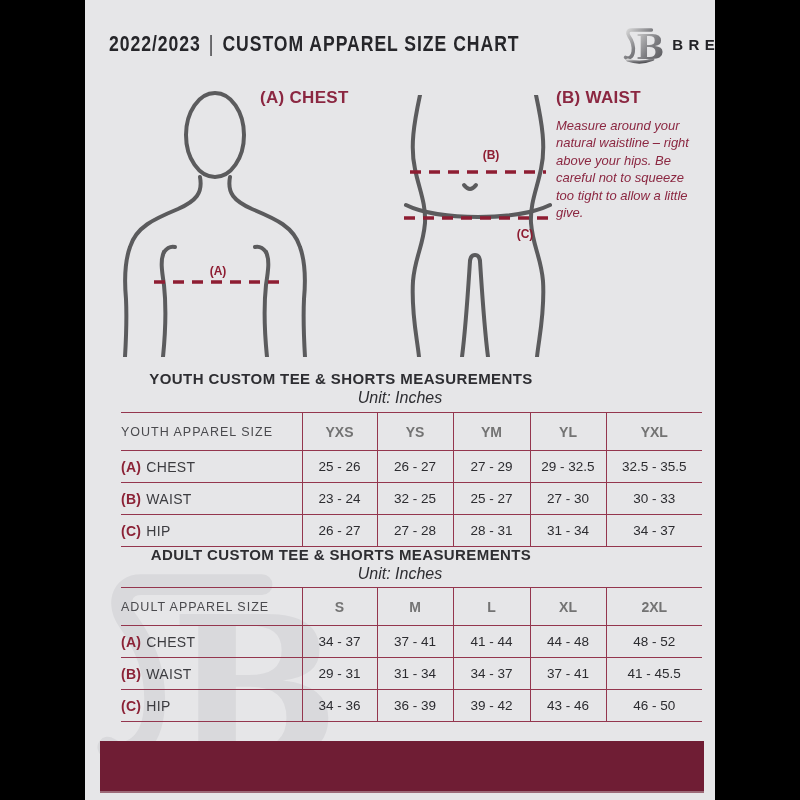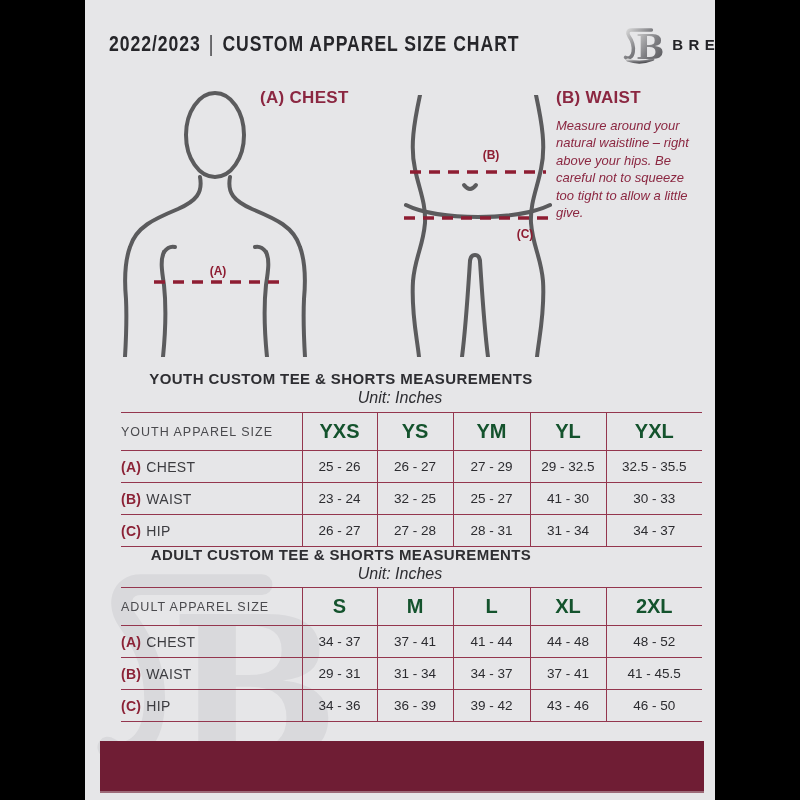--- a/index.html
+++ b/index.html
@@ -55,21 +55,21 @@
   table.size tr{border-bottom:1.5px solid #94364e;}
   table.size tr:first-child{border-top:1.5px solid #94364e;}
   table.size th,table.size td{
     padding:0;text-align:center;vertical-align:middle;
     border-left:1.5px solid #94364e;background:transparent;
   }
   table.size th:first-child,table.size td:first-child{border-left:none;text-align:left;}
   table.size tr.hdr{height:38px;}
   table.size tr.row{height:32px;}
   .col-label-hdr{font-size:12.5px;font-weight:normal;letter-spacing:1px;color:#4a4a4e;padding-left:17px;}
-  .size-hdr{font-size:20px;font-weight:bold;color:#14532d;}
+  .size-hdr{font-size:14px;font-weight:bold;color:#737373;}
   .rowlabel{font-size:14px;color:#3c3c40;padding-left:17px;letter-spacing:.3px;}
   .rowlabel .prefix{font-weight:bold;color:#8b2236;margin-right:5px;}
   .cellval{font-size:13.5px;color:#2c2c30;}
   
   .watermark{position:absolute;left:2px;top:543px;z-index:0;}
   .watermark path{fill:none;stroke:#d9d9dc;stroke-linecap:round;}
   .watermark text{fill:#d9d9dc;}
   .footer-bar{
     position:absolute;left:15px;top:741px;width:604px;height:50px;
     background:#6f1d34;z-index:4;border-bottom:2px solid #9c6a78;
@@ -168,21 +168,21 @@
       <td class="cellval">26 - 27</td>
       <td class="cellval">27 - 29</td>
       <td class="cellval">29 - 32.5</td>
       <td class="cellval">32.5 - 35.5</td>
     </tr>
     <tr class="row">
       <td class="rowlabel"><span class="prefix">(B)</span><span>WAIST</span></td>
       <td class="cellval">23 - 24</td>
       <td class="cellval">32 - 25</td>
       <td class="cellval">25 - 27</td>
-      <td class="cellval">41 - 30</td>
+      <td class="cellval">27 - 30</td>
       <td class="cellval">30 - 33</td>
     </tr>
     <tr class="row">
       <td class="rowlabel"><span class="prefix">(C)</span><span>HIP</span></td>
       <td class="cellval">26 - 27</td>
       <td class="cellval">27 - 28</td>
       <td class="cellval">28 - 31</td>
       <td class="cellval">31 - 34</td>
       <td class="cellval">34 - 37</td>
     </tr>

